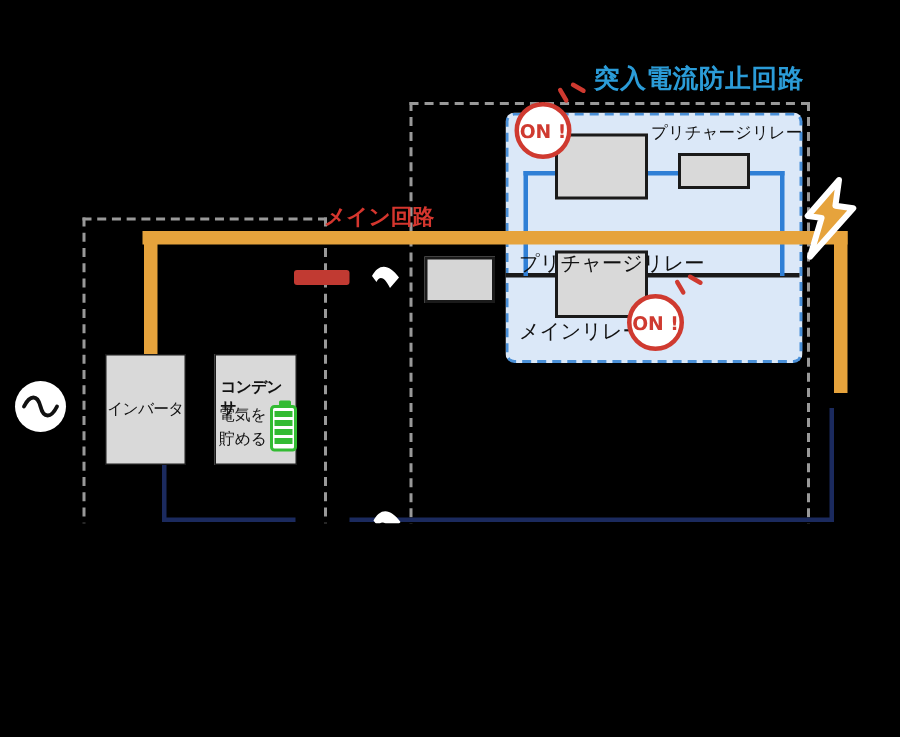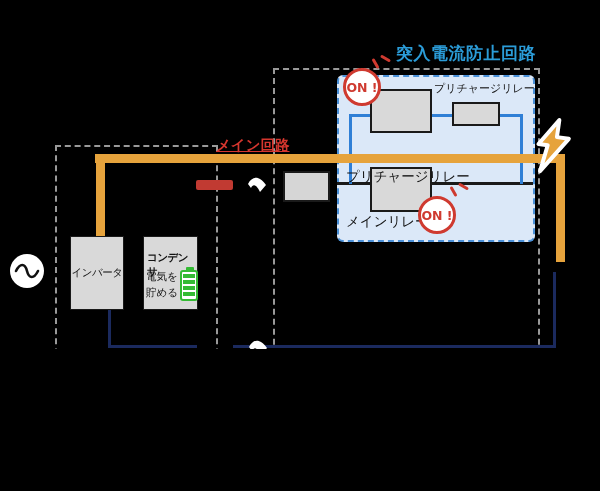--- a/index.html
+++ b/index.html
@@ -86,21 +86,21 @@
 
   <div class="comp" style="left:370px;top:89px;width:62px;height:44px;"></div>
   <div class="comp" style="left:452px;top:102px;width:48px;height:24px;"></div>
   <div class="comp" style="left:370px;top:167px;width:62px;height:45px;"></div>
   <div class="comp-plain" style="left:283px;top:171px;width:47px;height:31px;"></div>
 
   <div class="lbl lbl-title" style="left:396px;top:44px;">突入電流防止回路</div>
   <div class="lbl" style="left:434px;top:83px;font-size:11px;">プリチャージリレー</div>
   <div class="lbl" style="left:346px;top:139px;font-size:13.5px;margin-top:30px;">プリチャージリレー</div>
   <div class="lbl" style="left:346px;top:214px;font-size:13.5px;">メインリレー</div>
-  <div class="lbl lbl-red" style="left:216px;top:137px;text-decoration:underline;">メイン回路</div>
+  <div class="lbl lbl-red" style="left:216px;top:137px;">メイン回路</div>
 
   <div class="orange" style="left:95px;top:154px;width:470px;height:9px;"></div>
   <div class="orange" style="left:96px;top:154px;width:9px;height:84px;"></div>
   <div class="arrow-head" style="left:81px;top:237px;"></div>
   <div class="orange" style="left:556px;top:154px;width:9px;height:108px;"></div>
 
   <svg class="abs" style="left:533px;top:116px;transform:rotate(8deg);" width="40" height="60" viewBox="0 0 30 44">
     <path d="M17 2 L4 22 L11 22 L8 42 L26 15 L17 15 Z" fill="#e6a33c" stroke="#fff" stroke-width="3" stroke-linejoin="round"></path>
   </svg>
 

